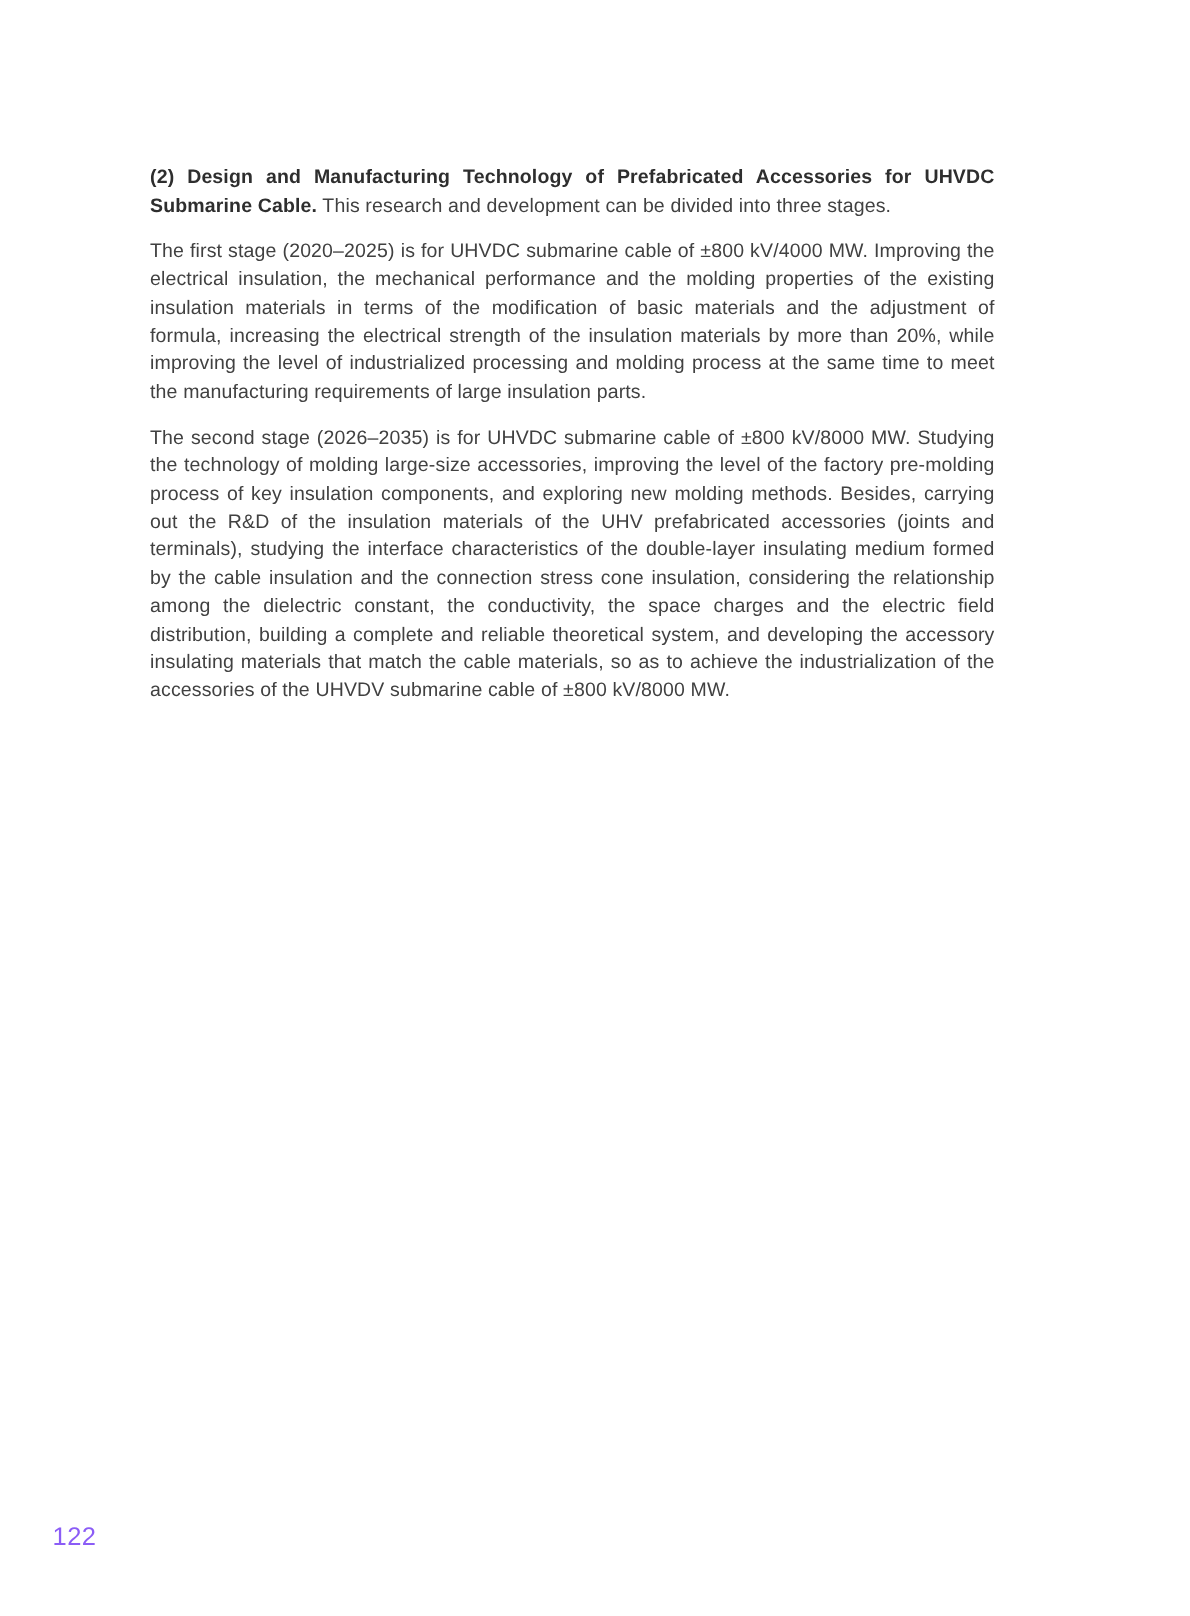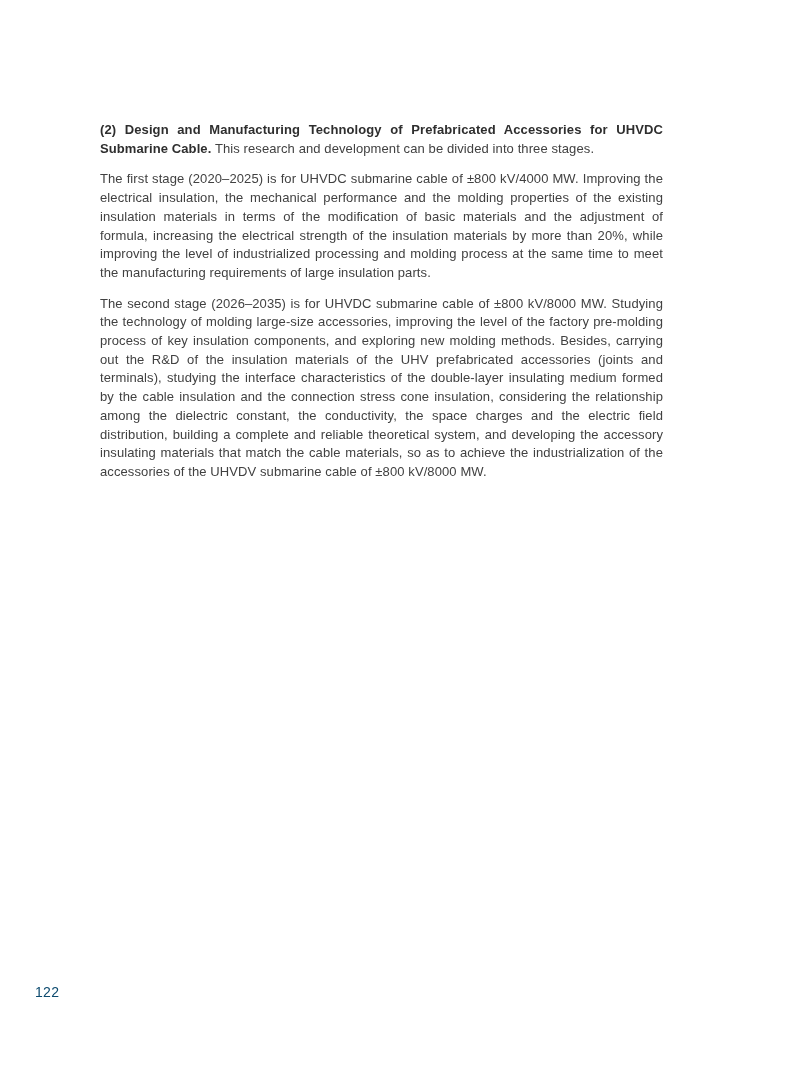--- a/index.html
+++ b/index.html
@@ -19,38 +19,37 @@
     position: absolute;
     left: 100px;
     top: 109px;
     width: 563px;
     color: #414141;
     font-size: 13px;
     line-height: 18.7px;
     text-align: justify;
     text-align-last: left;
     letter-spacing: 0.1px;
-    margin-top: 12px;
   }
   .para {
     margin: 0 0 12px 0;
   }
   .para:last-child {
     margin-bottom: 0;
   }
   .para-lead {
     font-weight: 700;
     color: #2e2e2e;
   }
   .page-number {
     position: absolute;
     left: 35px;
-    top: 984px;
-    font-size: 14px;
-    color: #0c4a6e;
+    top: 1015px;
+    font-size: 17px;
+    color: #8b5cf6;
     letter-spacing: 0.3px;
   }
 </style>
 </head>
 <body>
 
 <div class="page">
 
   <div class="text-block">
 

